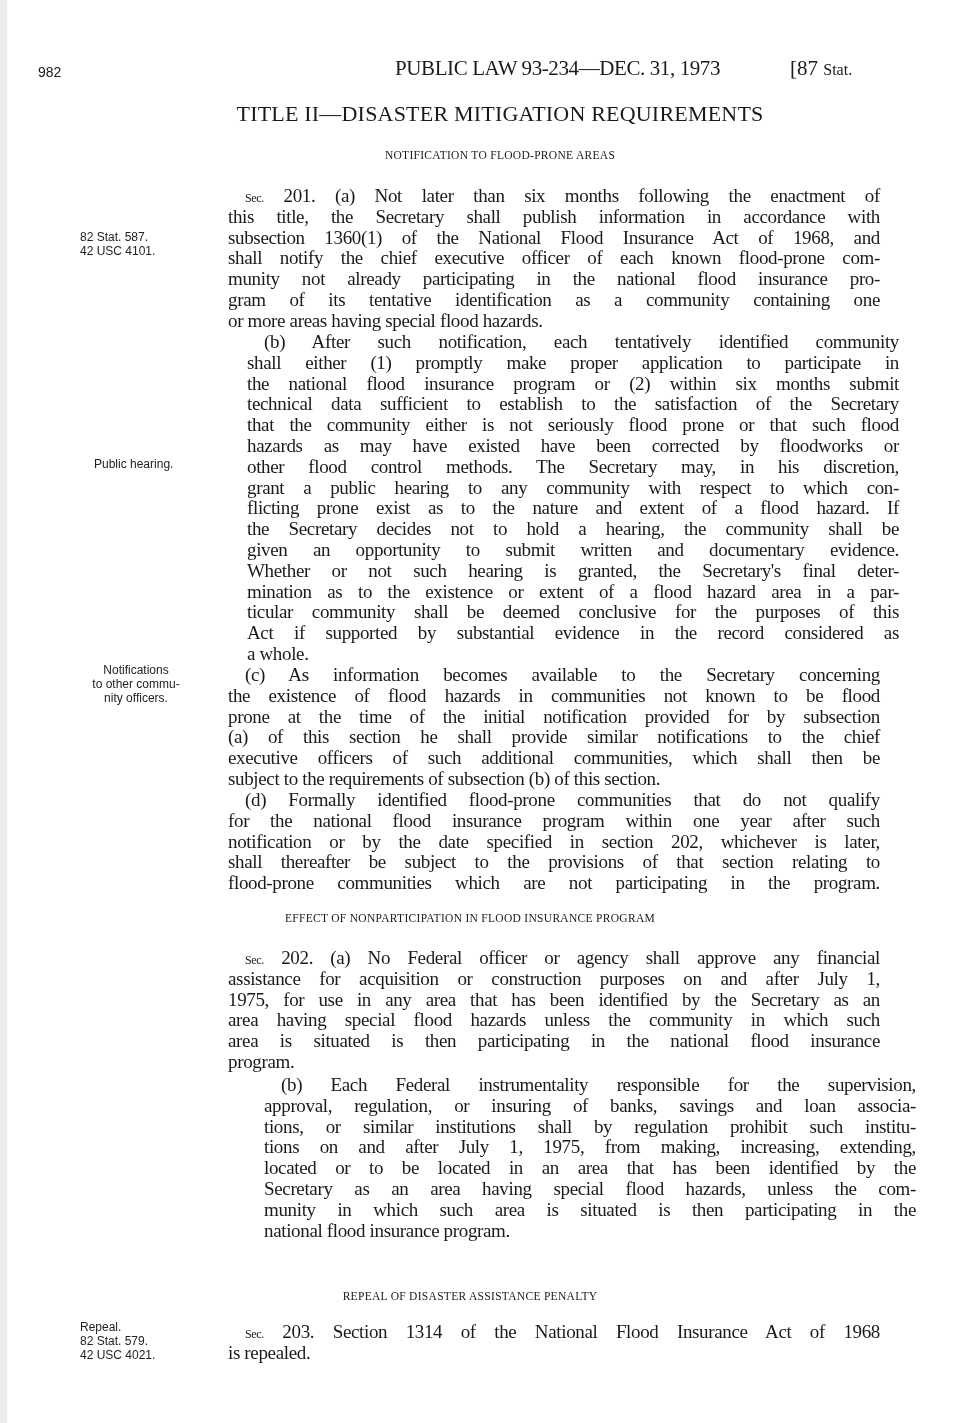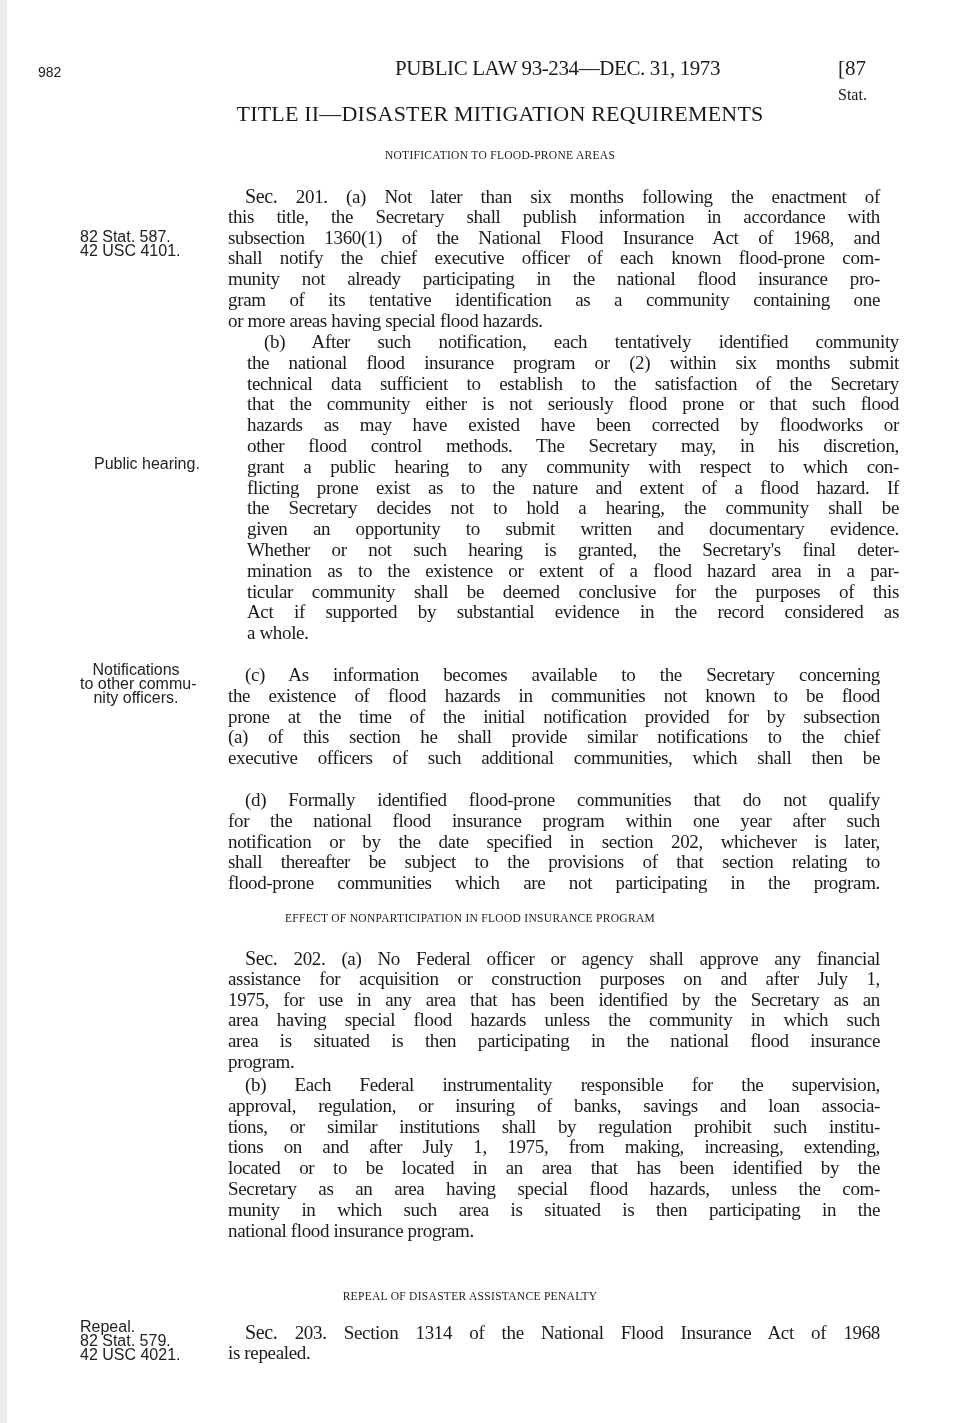--- a/index.html
+++ b/index.html
@@ -5,30 +5,30 @@
   html, body { margin: 0; padding: 0; }
   body {
     width: 954px; height: 1423px; position: relative; overflow: hidden;
     background: #ffffff; color: #1a1a1a;
     font-family: "Liberation Serif", "DejaVu Serif", serif;
   }
   .edge { position: absolute; left: 0; top: 0; width: 7px; height: 1423px; background: #ececec; }
   .running-head { position: absolute; top: 56px; left: 38px; width: 842px; height: 24px; font-size: 21px; }
   .folio { position: absolute; left: 0; top: 8px; font-family: "Liberation Sans", sans-serif; font-size: 14px; }
   .head-center { position: absolute; left: 357px; top: 0; letter-spacing: -0.4px; }
-  .head-stat { position: absolute; left: 752px; top: 0; margin-left: 48px; }
+  .head-stat { position: absolute; left: 752px; top: 0; }
   .head-stat .sc { font-size: 16px; }
   .title { position: absolute; top: 101px; left: 0; width: 1000px; text-align: center; font-size: 22px; letter-spacing: 0.2px; }
   .subhead { position: absolute; left: 0; width: 1000px; text-align: center; font-size: 11.5px; letter-spacing: 0.3px; }
   .text { position: absolute; left: 228px; width: 652px; font-size: 19px; }
   .line { height: 20.8px; line-height: 20.8px; white-space: nowrap; text-align: justify; text-align-last: justify; letter-spacing: -0.35px; }
   .line.last { text-align-last: left; }
   .line.indent { padding-left: 17px; }
-  .sc-sec { font-size: 20px; }
-  .note { position: absolute; font-family: "Liberation Sans", "DejaVu Sans", sans-serif; font-size: 16px; line-height: 14px; color: #222; white-space: nowrap; }
+  .sc-sec { font-size: 12px; }
+  .note { position: absolute; font-family: "Liberation Sans", "DejaVu Sans", sans-serif; font-size: 12px; line-height: 14px; color: #222; white-space: nowrap; }
 </style>
 </head>
 <body>
 
 <div class="edge"></div>
 
 <div class="running-head">
   <span class="folio">982</span>
   <span class="head-center">PUBLIC LAW 93-234—DEC. 31, 1973</span>
   <span class="head-stat"><span>[87 </span><span class="sc">Stat.</span></span>
@@ -43,20 +43,21 @@
   <div class="line">this title, the Secretary shall publish information in accordance with</div>
   <div class="line">subsection 1360(1) of the National Flood Insurance Act of 1968, and</div>
   <div class="line">shall notify the chief executive officer of each known flood-prone com-</div>
   <div class="line">munity not already participating in the national flood insurance pro-</div>
   <div class="line">gram of its tentative identification as a community containing one</div>
   <div class="line last">or more areas having special flood hazards.</div>
 </div>
 
 <div class="text" style="top:332px;margin-left:19px;">
   <div class="line indent">(b) After such notification, each tentatively identified community</div>
+  <div class="line">shall either (1) promptly make proper application to participate in</div>
   <div class="line">the national flood insurance program or (2) within six months submit</div>
   <div class="line">technical data sufficient to establish to the satisfaction of the Secretary</div>
   <div class="line">that the community either is not seriously flood prone or that such flood</div>
   <div class="line">hazards as may have existed have been corrected by floodworks or</div>
   <div class="line">other flood control methods. The Secretary may, in his discretion,</div>
   <div class="line">grant a public hearing to any community with respect to which con-</div>
   <div class="line">flicting prone exist as to the nature and extent of a flood hazard. If</div>
   <div class="line">the Secretary decides not to hold a hearing, the community shall be</div>
   <div class="line">given an opportunity to submit written and documentary evidence.</div>
   <div class="line">Whether or not such hearing is granted, the Secretary's final deter-</div>
@@ -65,20 +66,21 @@
   <div class="line">Act if supported by substantial evidence in the record considered as</div>
   <div class="line last">a whole.</div>
 </div>
 
 <div class="text" style="top:665px;">
   <div class="line indent">(c) As information becomes available to the Secretary concerning</div>
   <div class="line">the existence of flood hazards in communities not known to be flood</div>
   <div class="line">prone at the time of the initial notification provided for by subsection</div>
   <div class="line">(a) of this section he shall provide similar notifications to the chief</div>
   <div class="line">executive officers of such additional communities, which shall then be</div>
+  <div class="line last">subject to the requirements of subsection (b) of this section.</div>
 </div>
 
 <div class="text" style="top:790px;">
   <div class="line indent">(d) Formally identified flood-prone communities that do not qualify</div>
   <div class="line">for the national flood insurance program within one year after such</div>
   <div class="line">notification or by the date specified in section 202, whichever is later,</div>
   <div class="line">shall thereafter be subject to the provisions of that section relating to</div>
   <div class="line">flood-prone communities which are not participating in the program.</div>
 </div>
 
@@ -86,21 +88,21 @@
 
 <div class="text" style="top:948px;">
   <div class="line indent"><span class="sc-sec">Sec.</span><span> 202. (a) No Federal officer or agency shall approve any financial</span></div>
   <div class="line">assistance for acquisition or construction purposes on and after July 1,</div>
   <div class="line">1975, for use in any area that has been identified by the Secretary as an</div>
   <div class="line">area having special flood hazards unless the community in which such</div>
   <div class="line">area is situated is then participating in the national flood insurance</div>
   <div class="line last">program.</div>
 </div>
 
-<div class="text" style="top:1075px;">
+<div class="text" style="top:1075px;margin-left:36px;">
   <div class="line indent">(b) Each Federal instrumentality responsible for the supervision,</div>
   <div class="line">approval, regulation, or insuring of banks, savings and loan associa-</div>
   <div class="line">tions, or similar institutions shall by regulation prohibit such institu-</div>
   <div class="line">tions on and after July 1, 1975, from making, increasing, extending,</div>
   <div class="line">located or to be located in an area that has been identified by the</div>
   <div class="line">Secretary as an area having special flood hazards, unless the com-</div>
   <div class="line">munity in which such area is situated is then participating in the</div>
   <div class="line last">national flood insurance program.</div>
 </div>
 

